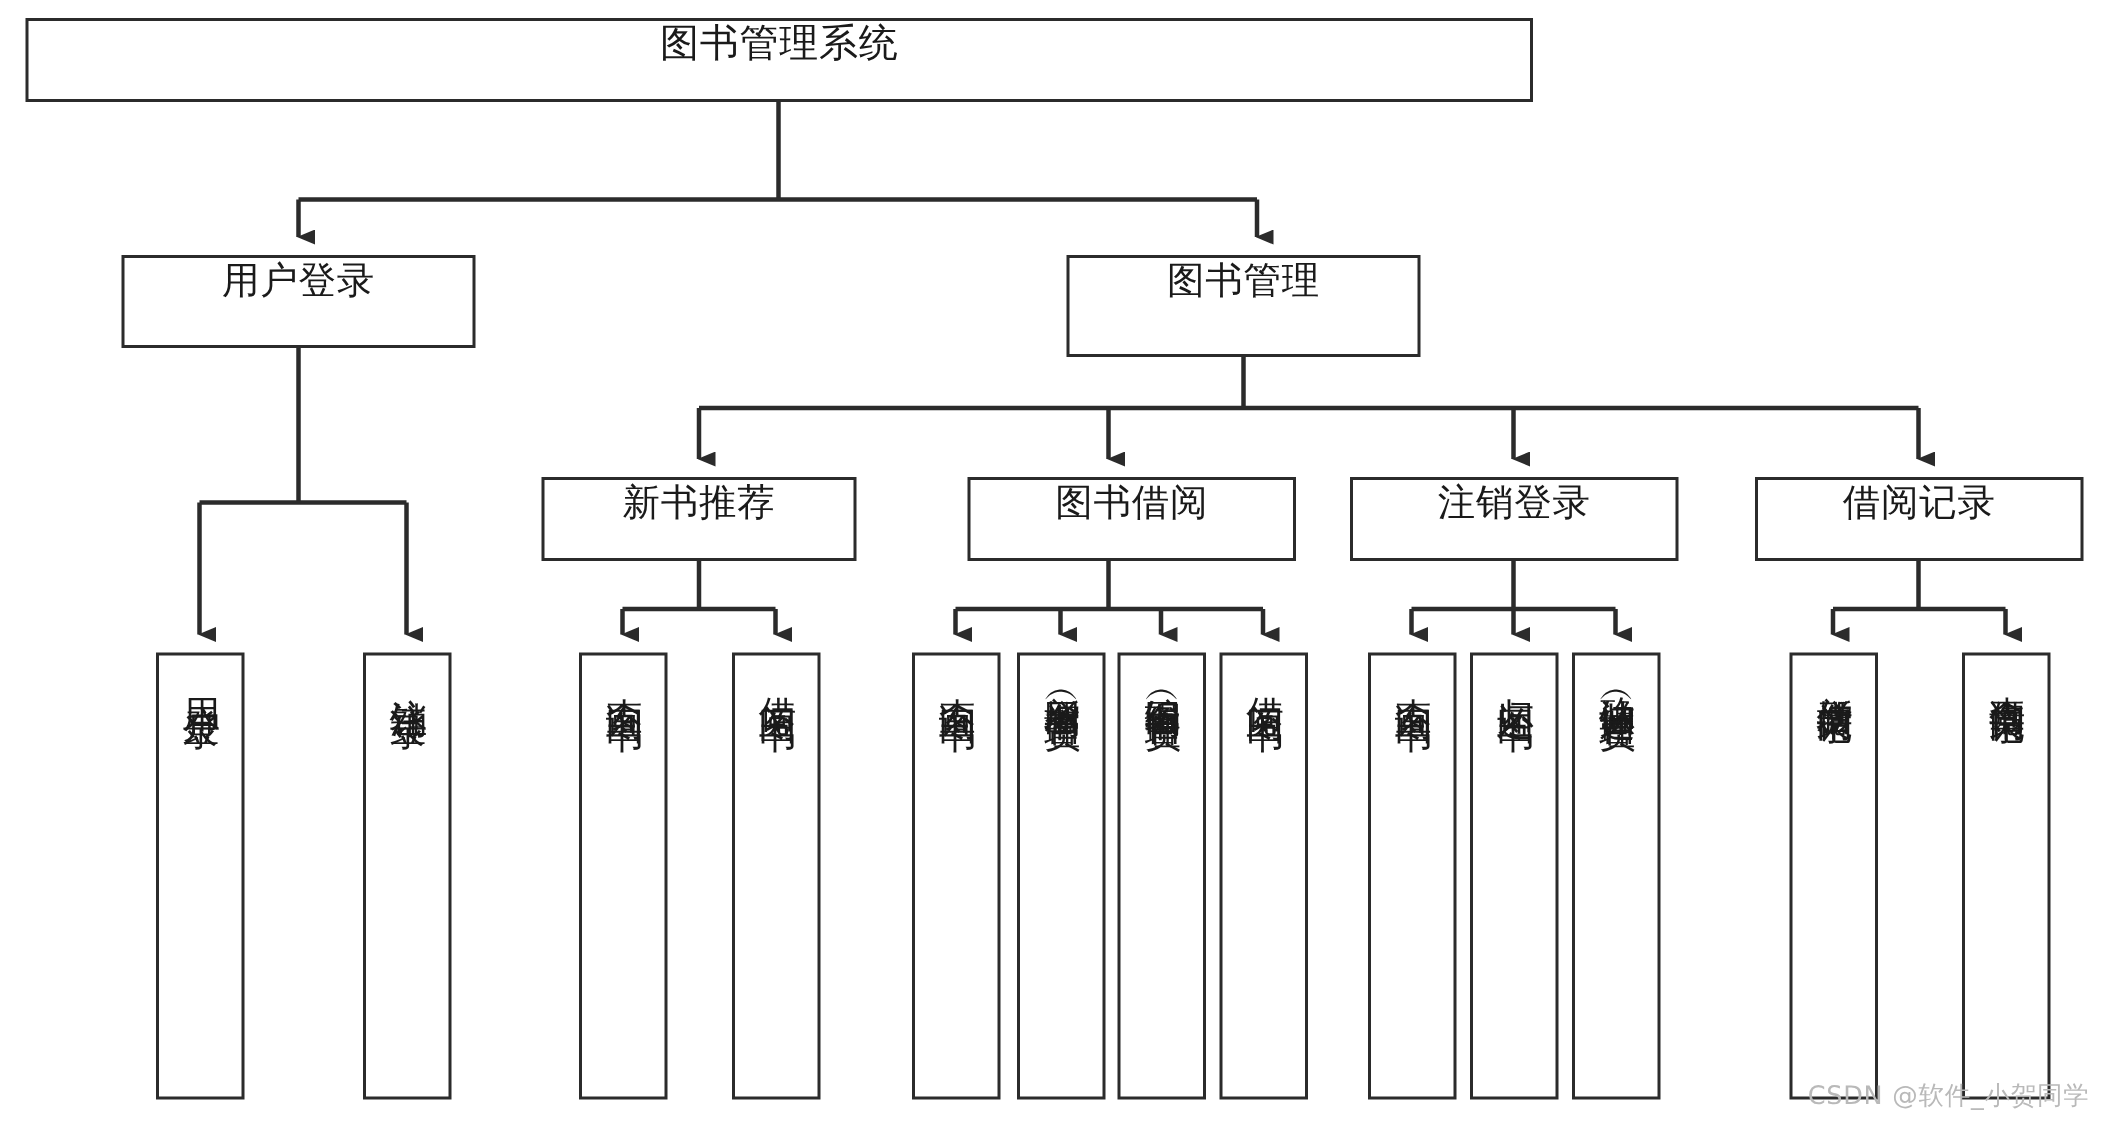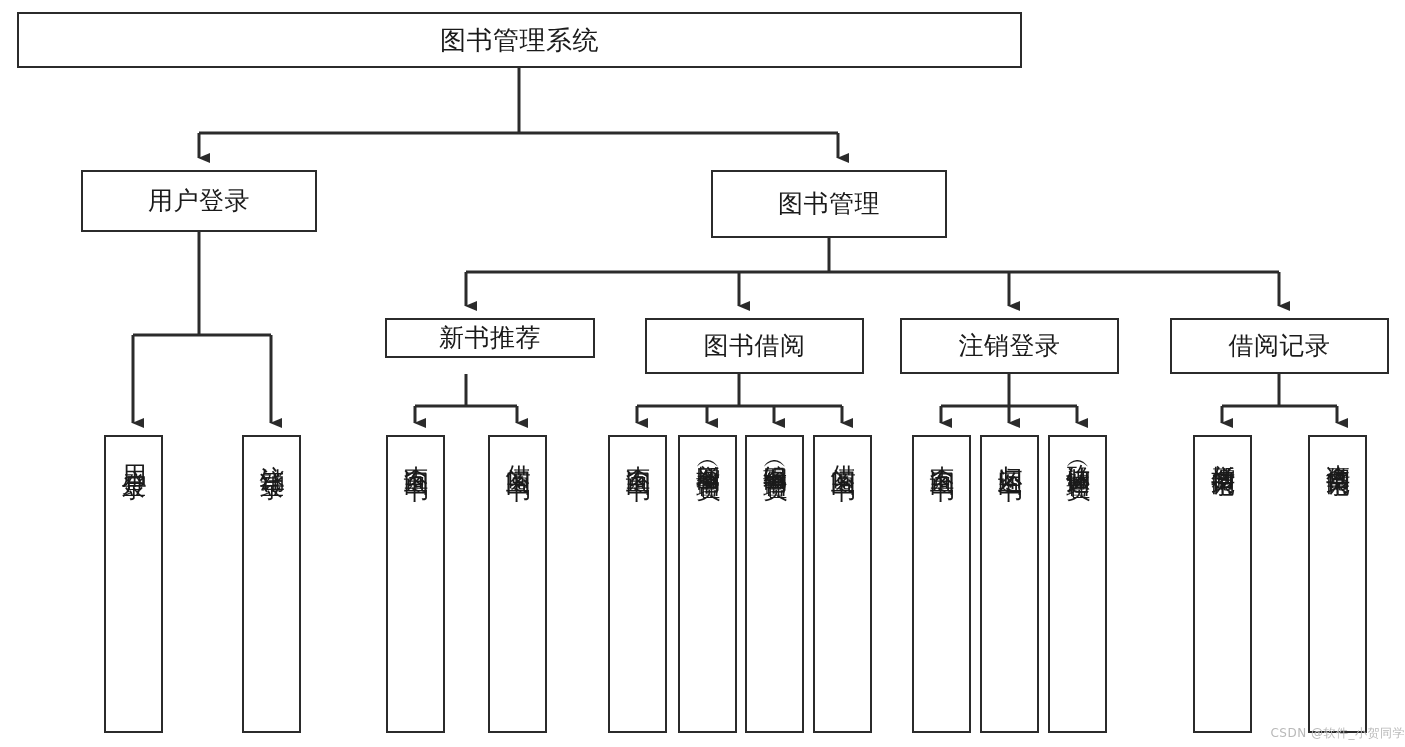--- a/index.html
+++ b/index.html
@@ -26,21 +26,20 @@
     width: 1405px;
     height: 747px;
     pointer-events: none;
   }
   .node {
     position: absolute;
     box-sizing: border-box;
     background: #ffffff;
     border: 2.5px solid #2b2b2b;
     display: flex;
-    align-items: center;
     justify-content: center;
     text-align: center;
     color: #1a1a1a;
   }
   .node .lbl {
     display: block;
     line-height: 1.18;
   }
   
   .node.horiz .lbl {
@@ -65,23 +64,23 @@
     letter-spacing: 4px;
     white-space: nowrap;
     -webkit-writing-mode: vertical-rl;
   }
   .node.vert.tall .lbl {
     font-size: 24px;
     letter-spacing: 2px;
   }
   #watermark {
     position: absolute;
-    right: 0;
+    right: 12px;
     bottom: 5px;
-    font-size: 12px;
+    font-size: 17px;
     color: #b9b9b9;
     letter-spacing: 0.5px;
     white-space: nowrap;
     user-select: none;
   }
 </style>
 </head>
 <body>
 
 <div id="canvas">
@@ -141,21 +140,21 @@
   </div>
 
   <div class="node horiz" style="left:81px; top:170px; width:236px; height:62px;">
     <span class="lbl">用户登录</span>
   </div>
 
   <div class="node horiz" style="left:711px; top:170px; width:236px; height:68px;">
     <span class="lbl">图书管理</span>
   </div>
 
-  <div class="node horiz" style="left:361px; top:318px; width:210px; height:40px;margin-left:24px;">
+  <div class="node horiz" style="left:361px; top:318px; width:210px; height:56px;">
     <span class="lbl">新书推荐</span>
   </div>
 
   <div class="node horiz" style="left:630px; top:318px; width:219px; height:56px;margin-left:15px;">
     <span class="lbl">图书借阅</span>
   </div>
 
   <div class="node horiz" style="left:900px; top:318px; width:219px; height:56px;">
     <span class="lbl">注销登录</span>
   </div>

